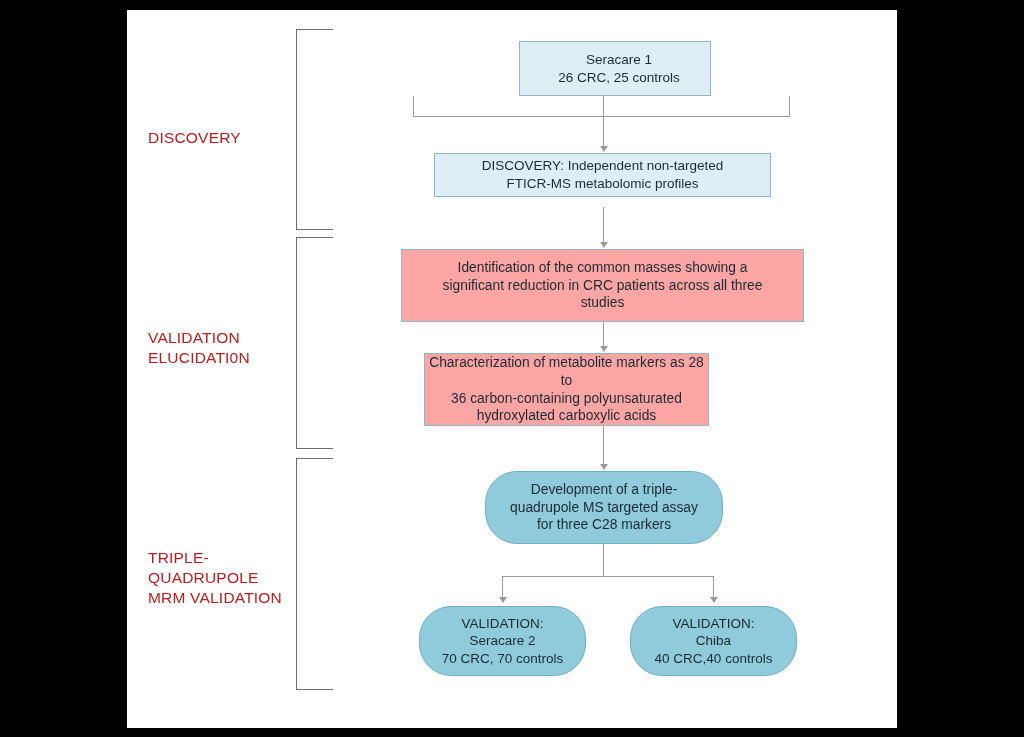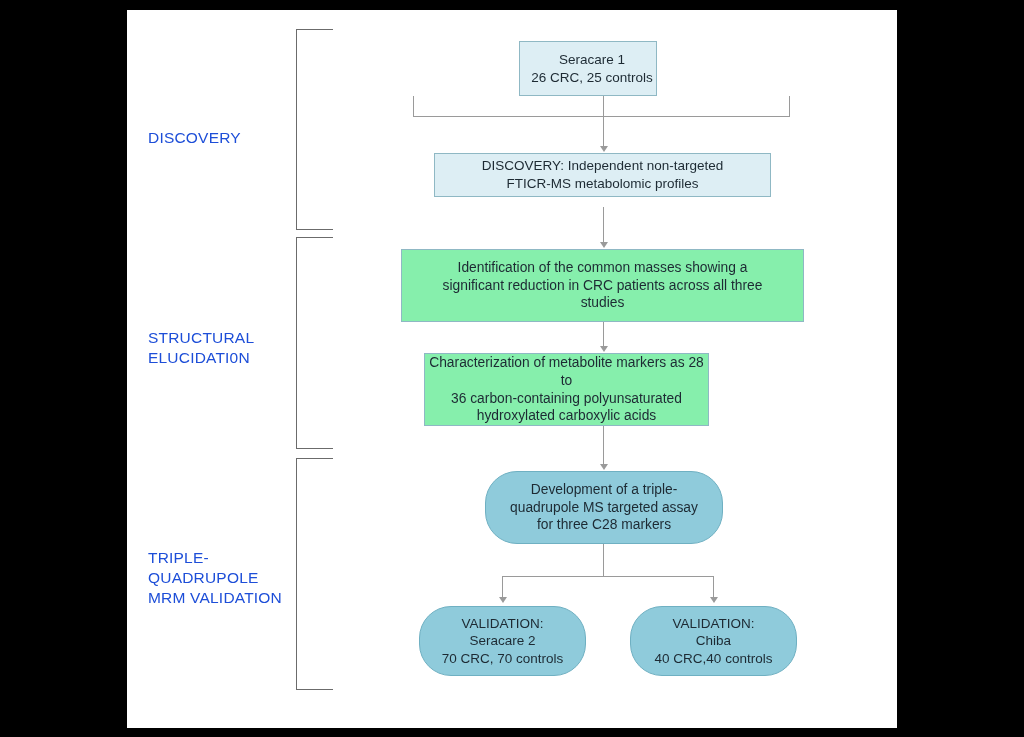--- a/index.html
+++ b/index.html
@@ -17,21 +17,21 @@
     position: absolute;
     left: 127px;
     top: 10px;
     width: 770px;
     height: 718px;
     background: #ffffff;
   }
   
   .stage-label {
     position: absolute;
-    color: #1d4ed8;
+    color: #b91c1c;
     font-size: 15.5px;
     line-height: 20px;
     letter-spacing: 0.2px;
     white-space: pre-line;
   }
   #label-discovery   { left: 21px; top: 118px; }
   #label-structural  { left: 21px; top: 318px; }
   #label-triple      { left: 21px; top: 538px; }
 
   
@@ -54,26 +54,26 @@
     border: 1px solid #8fb8c4;
     display: flex;
     align-items: center;
     justify-content: center;
     text-align: center;
     color: #1d2a33;
     line-height: 1.30;
     white-space: pre-line;
   }
   .tier-pale  { background: #ddeef4; }
-  .tier-mid   { background: #86efac; }
+  .tier-mid   { background: #fca5a5; }
   .tier-deep  { background: #8fcbdb; border-color: #6fb0c2; border-radius: 32px; }
 
   
   #node-gci       { left: 204px; top: 31px;  width: 166px; height: 55px; font-size: 13.5px; }
-  #node-seracare1 { left: 392px; top: 31px;  width: 138px; height: 55px; font-size: 13.5px; padding-left: 8px; }
+  #node-seracare1 { left: 392px; top: 31px;  width: 192px; height: 55px; font-size: 13.5px; padding-left: 8px; }
   #node-osaka     { left: 580px; top: 31px;  width: 166px; height: 55px; font-size: 13.5px; }
 
   #node-discovery      { left: 307px; top: 143px; width: 337px; height: 44px; font-size: 13.5px; }
   #node-identification { left: 274px; top: 239px; width: 403px; height: 73px; font-size: 13.8px; }
   #node-characterization { left: 297px; top: 343px; width: 285px; height: 73px; font-size: 13.8px; }
   #node-development    { left: 358px; top: 461px; width: 238px; height: 73px; font-size: 13.8px; }
   #node-validation-seracare { left: 292px; top: 596px; width: 167px; height: 70px; font-size: 13.5px; }
   #node-validation-chiba    { left: 503px; top: 596px; width: 167px; height: 70px; font-size: 13.5px; }
 
   
@@ -90,21 +90,21 @@
     border-right: 4px solid transparent;
     border-top: 6px solid #9a9a9a;
   }
 </style>
 </head>
 <body>
 
 <div id="canvas">
 
   <div class="stage-label" id="label-discovery">DISCOVERY</div>
-  <div class="stage-label" id="label-structural">STRUCTURAL
+  <div class="stage-label" id="label-structural">VALIDATION
 ELUCIDATI0N</div>
   <div class="stage-label" id="label-triple">TRIPLE-
 QUADRUPOLE
 MRM VALIDATION</div>
 
   <div class="bracket" id="bracket-discovery"></div>
   <div class="bracket" id="bracket-structural"></div>
   <div class="bracket" id="bracket-triple"></div>
 
   <div class="node tier-pale" id="node-seracare1">Seracare 1

